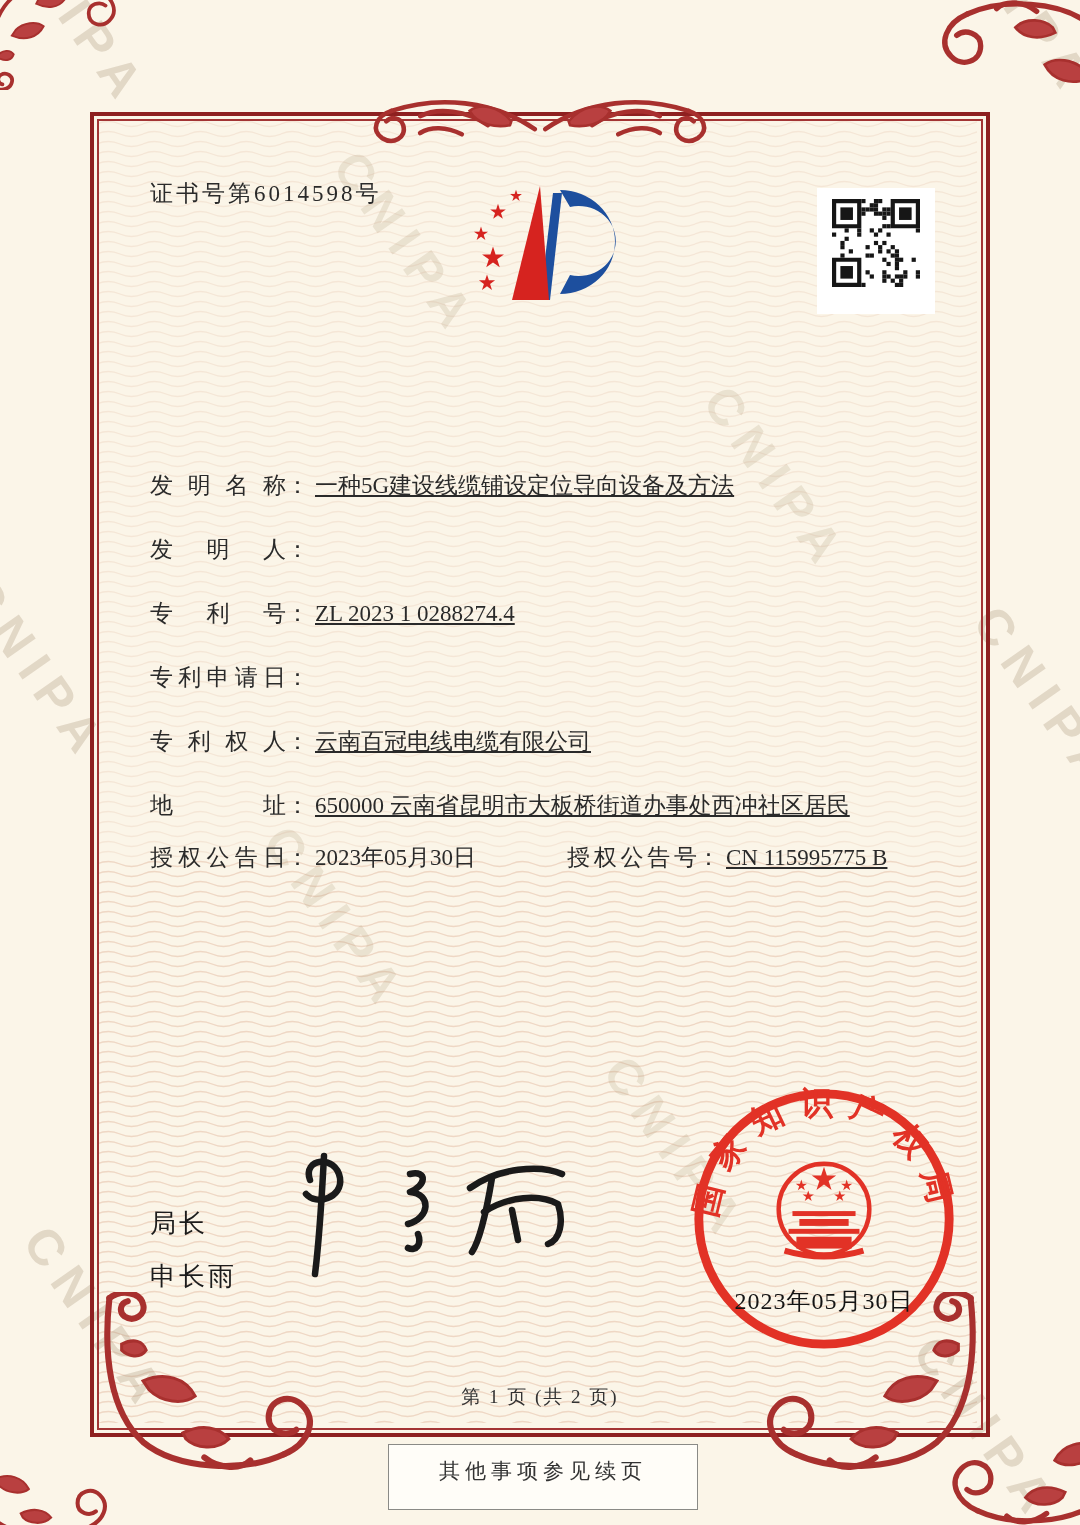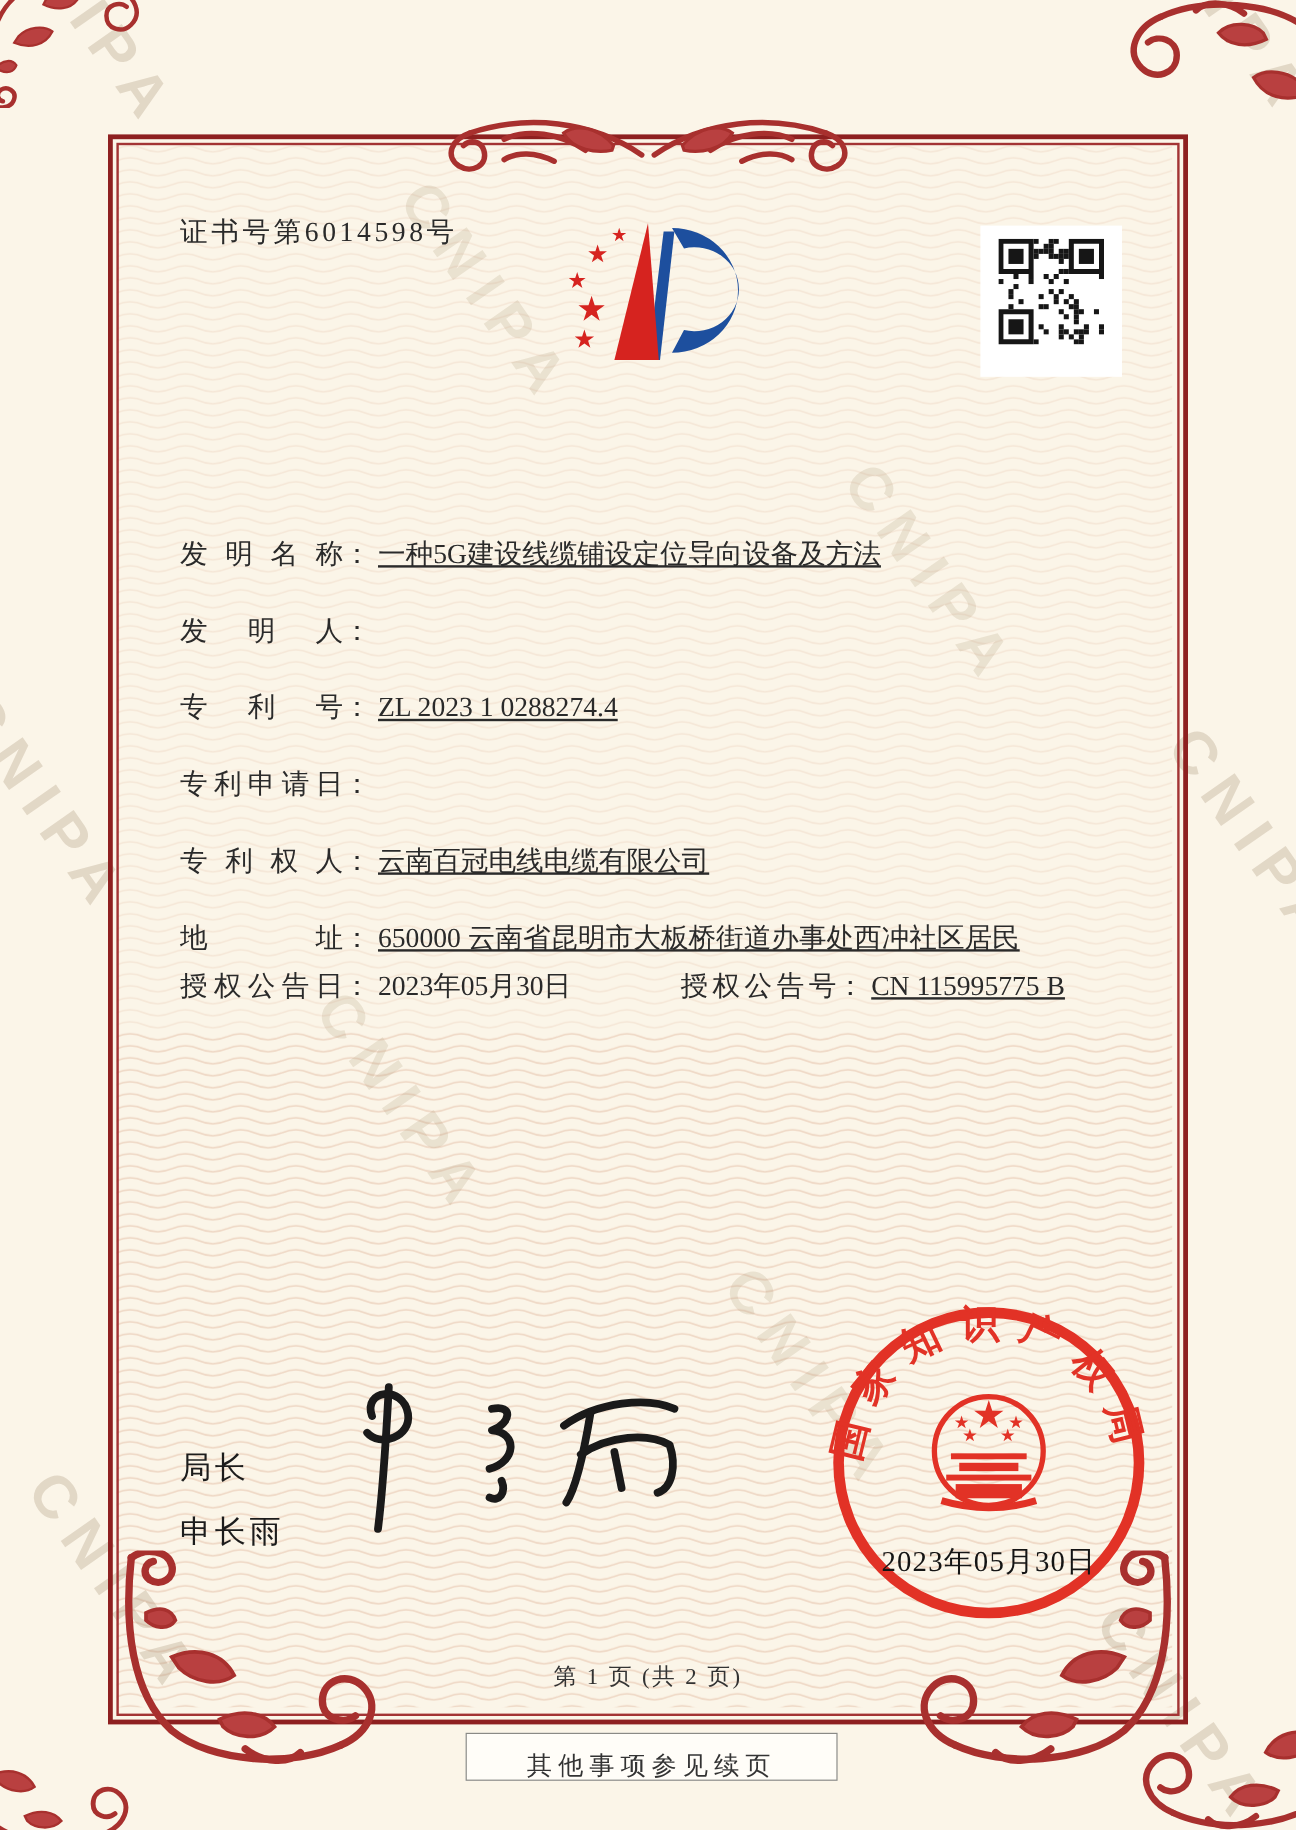--- a/index.html
+++ b/index.html
@@ -18,21 +18,21 @@
   .wm.dk{color:rgba(160,140,110,.28);}
   
   .cert-no{position:absolute;left:150px;top:178px;font-size:23px;letter-spacing:3px;z-index:3;}
   .logo{position:absolute;left:452px;top:180px;z-index:3;}
   .qr-box{position:absolute;left:817px;top:188px;width:118px;height:126px;background:#fff;z-index:3;}
   .qr-box svg{position:absolute;left:15px;top:11px;}
   .doc-title{position:absolute;left:0;top:320px;width:100%;text-align:center;z-index:3;
              font-size:47px;font-weight:bold;letter-spacing:26px;text-indent:26px;color:#111;}
   
   .fields{position:absolute;left:150px;top:448px;width:806px;z-index:3;font-size:23px;}
-  .row{display:flex;align-items:flex-end;line-height:28px;margin-bottom:36px;}
+  .row{display:flex;align-items:flex-end;line-height:28px;margin-bottom:36px;margin-top:24px;}
   .row .lbl{width:136px;flex:none;text-align:justify;text-align-last:justify;}
   .row .colon{flex:none;margin-right:6px;}
   .row .val{flex:1;text-decoration:underline;}
   .row.addr{margin-bottom:12px;}
   .row .val-fixed{flex:none;width:238px;}
   .row .lbl2{width:130px;flex:none;text-align:justify;text-align-last:justify;margin-left:14px;}
   
   .paras{position:absolute;left:148px;top:884px;width:808px;z-index:3;}
   .paras p{margin:0 0 15px;font-size:20.5px;line-height:39px;text-indent:2em;
            text-align:justify;letter-spacing:1.5px;color:#222;}
@@ -40,21 +40,21 @@
   .barcode{position:absolute;left:150px;top:1112px;z-index:3;}
   .signature{position:absolute;left:258px;top:1150px;z-index:3;}
   .signer{position:absolute;left:150px;top:1206px;z-index:3;
           font-family:"Liberation Sans","DejaVu Sans",sans-serif;font-size:26px;color:#1c1c1c;}
   .signer div{margin-bottom:18px;letter-spacing:3px;}
   .seal{position:absolute;left:686px;top:1081px;z-index:4;}
   .seal-date{position:absolute;left:686px;top:1285px;width:276px;text-align:center;z-index:5;
              font-size:24px;color:#141414;letter-spacing:1px;}
   .page-no{position:absolute;left:0;top:1384px;width:100%;text-align:center;z-index:3;
            font-size:19px;letter-spacing:2px;color:#333;}
-  .note-box{position:absolute;left:388px;top:1444px;width:310px;height:40px;z-index:3;
+  .note-box{position:absolute;left:388px;top:1444px;width:310px;height:66px;z-index:3;
             background:#fffdf8;border:1px solid #8a8a86;box-sizing:border-box;
             text-align:center;line-height:52px;font-size:21px;letter-spacing:5px;color:#333;}
   
   .orn{position:absolute;pointer-events:none;}
   .z2{z-index:2;}
 </style>
 </head>
 <body>
 
 <div class="page">

